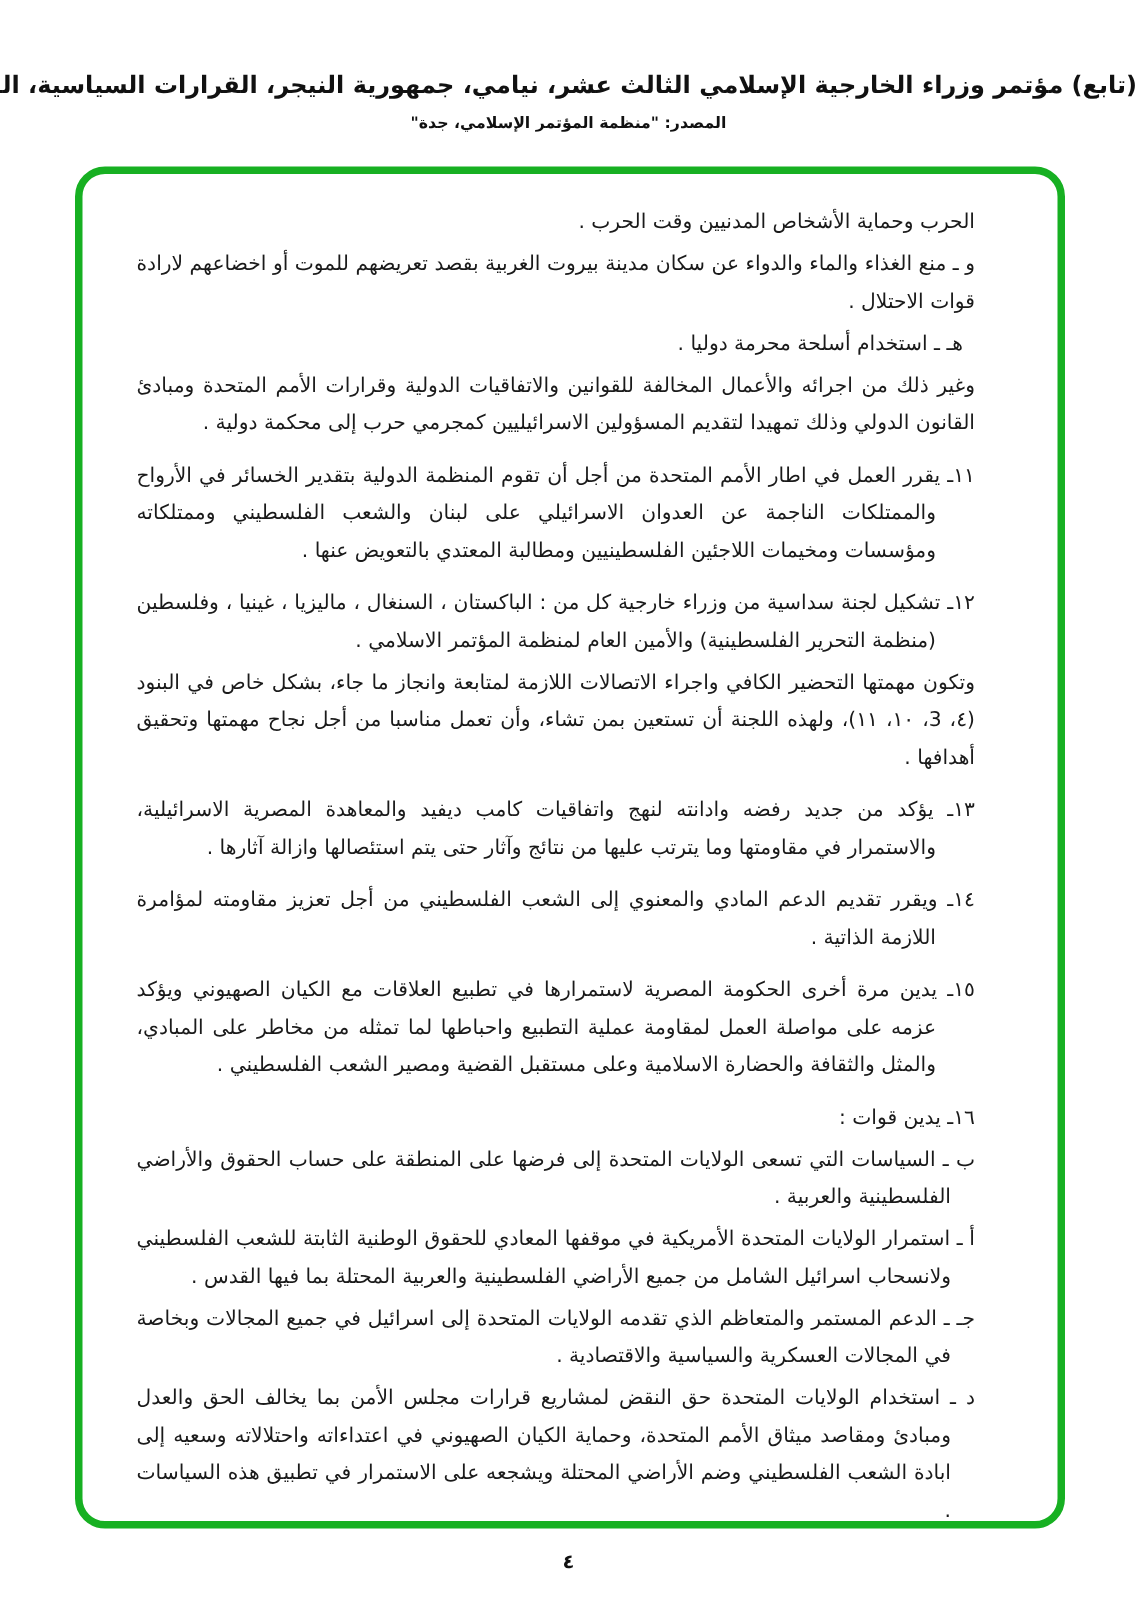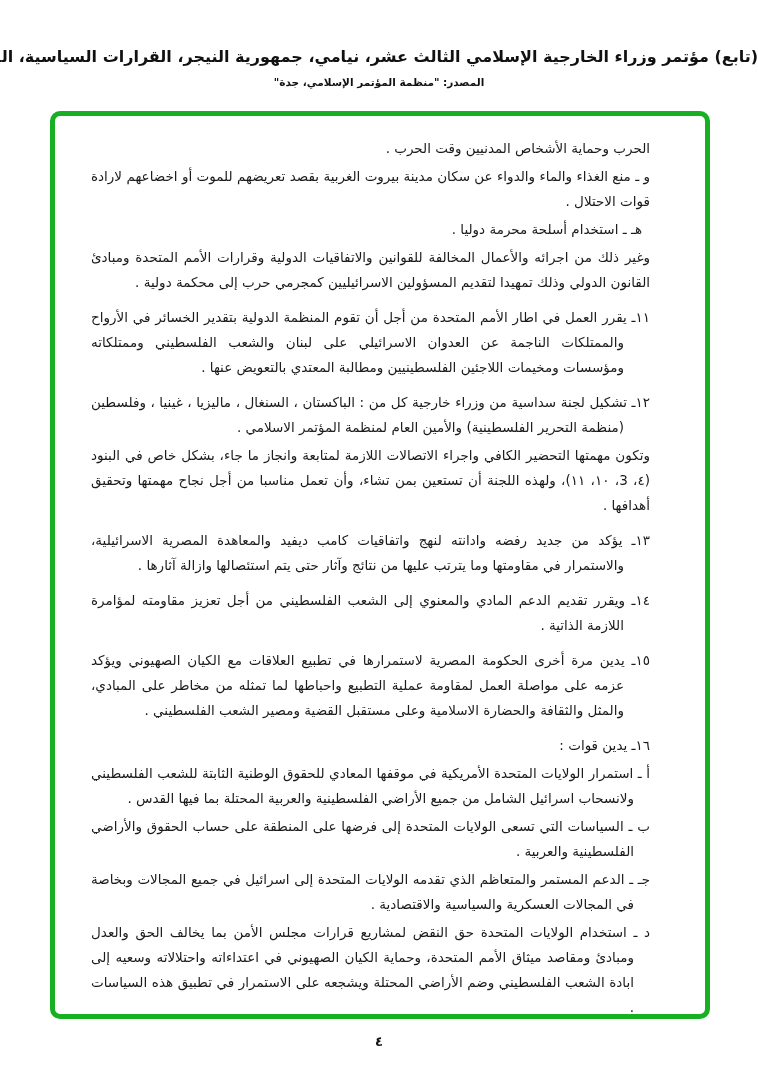--- a/index.html
+++ b/index.html
@@ -28,21 +28,21 @@
     direction: rtl;
     font-size: 10.5px;
     font-weight: bold;
     color: #111;
   }
   .doc-frame {
     position: absolute;
     left: 50px; top: 111px;
     width: 660px; height: 908px;
     border: 5px solid #17b022;
-    border-radius: 10px;
+    border-radius: 20px;
     box-sizing: border-box;
     background: #ffffff;
   }
   .doc-body {
     position: absolute;
     top: 0; left: 0; right: 0; bottom: 0;
     padding: 20px 55px 10px 36px;
     direction: rtl;
     text-align: justify;
     font-size: 13.5px;
@@ -78,20 +78,20 @@
     <p class="gap-sm">و ـ منع الغذاء والماء والدواء عن سكان مدينة بيروت الغربية بقصد تعريضهم للموت أو اخضاعهم لارادة قوات الاحتلال .</p>
     <p class="gap-sm ind-sm">هـ ـ استخدام أسلحة محرمة دوليا .</p>
     <p class="gap-sm">وغير ذلك من اجرائه والأعمال المخالفة للقوانين والاتفاقيات الدولية وقرارات الأمم المتحدة ومبادئ القانون الدولي وذلك تمهيدا لتقديم المسؤولين الاسرائيليين كمجرمي حرب إلى محكمة دولية .</p>
     <p class="hang gap">١١ـ يقرر العمل في اطار الأمم المتحدة من أجل أن تقوم المنظمة الدولية بتقدير الخسائر في الأرواح والممتلكات الناجمة عن العدوان الاسرائيلي على لبنان والشعب الفلسطيني وممتلكاته ومؤسسات ومخيمات اللاجئين الفلسطينيين ومطالبة المعتدي بالتعويض عنها .</p>
     <p class="hang gap">١٢ـ تشكيل لجنة سداسية من وزراء خارجية كل من : الباكستان ، السنغال ، ماليزيا ، غينيا ، وفلسطين (منظمة التحرير الفلسطينية) والأمين العام لمنظمة المؤتمر الاسلامي .</p>
     <p class="gap-sm">وتكون مهمتها التحضير الكافي واجراء الاتصالات اللازمة لمتابعة وانجاز ما جاء، بشكل خاص في البنود (٤، 3، ١٠، ١١)، ولهذه اللجنة أن تستعين بمن تشاء، وأن تعمل مناسبا من أجل نجاح مهمتها وتحقيق أهدافها .</p>
     <p class="hang gap">١٣ـ يؤكد من جديد رفضه وادانته لنهج واتفاقيات كامب ديفيد والمعاهدة المصرية الاسرائيلية، والاستمرار في مقاومتها وما يترتب عليها من نتائج وآثار حتى يتم استئصالها وازالة آثارها .</p>
     <p class="hang gap">١٤ـ ويقرر تقديم الدعم المادي والمعنوي إلى الشعب الفلسطيني من أجل تعزيز مقاومته لمؤامرة اللازمة الذاتية .</p>
     <p class="hang gap">١٥ـ يدين مرة أخرى الحكومة المصرية لاستمرارها في تطبيع العلاقات مع الكيان الصهيوني ويؤكد عزمه على مواصلة العمل لمقاومة عملية التطبيع واحباطها لما تمثله من مخاطر على المبادي، والمثل والثقافة والحضارة الاسلامية وعلى مستقبل القضية ومصير الشعب الفلسطيني .</p>
     <p class="gap">١٦ـ يدين قوات :</p>
+    <p class="hang-sm gap-sm">ب ـ السياسات التي تسعى الولايات المتحدة إلى فرضها على المنطقة على حساب الحقوق والأراضي الفلسطينية والعربية .</p>
     <p class="hang-sm gap-sm">أ ـ استمرار الولايات المتحدة الأمريكية في موقفها المعادي للحقوق الوطنية الثابتة للشعب الفلسطيني ولانسحاب اسرائيل الشامل من جميع الأراضي الفلسطينية والعربية المحتلة بما فيها القدس .</p>
-    <p class="hang-sm gap-sm">ب ـ السياسات التي تسعى الولايات المتحدة إلى فرضها على المنطقة على حساب الحقوق والأراضي الفلسطينية والعربية .</p>
     <p class="hang-sm gap-sm">جـ ـ الدعم المستمر والمتعاظم الذي تقدمه الولايات المتحدة إلى اسرائيل في جميع المجالات وبخاصة في المجالات العسكرية والسياسية والاقتصادية .</p>
     <p class="hang-sm gap-sm">د ـ استخدام الولايات المتحدة حق النقض لمشاريع قرارات مجلس الأمن بما يخالف الحق والعدل ومبادئ ومقاصد ميثاق الأمم المتحدة، وحماية الكيان الصهيوني في اعتداءاته واحتلالاته وسعيه إلى ابادة الشعب الفلسطيني وضم الأراضي المحتلة ويشجعه على الاستمرار في تطبيق هذه السياسات .</p>
   </div>
 </div>
 
 <div class="page-number">٤</div>
 
 </body></html>

